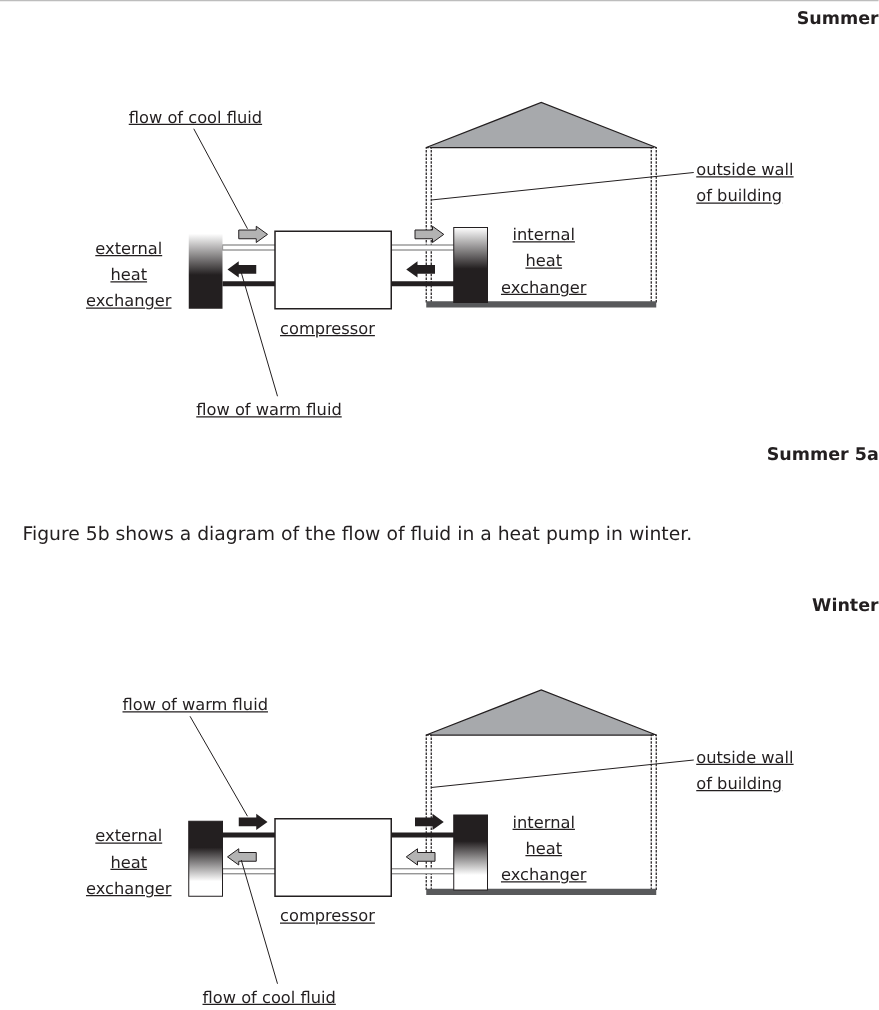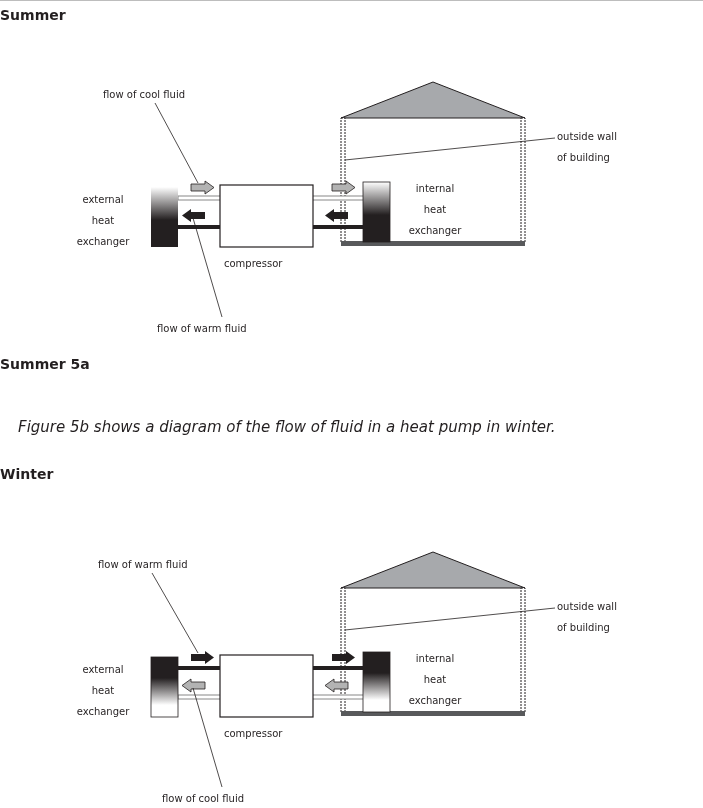--- a/index.html
+++ b/index.html
@@ -1,22 +1,22 @@
 <!DOCTYPE html>
 <html><head>
 <meta charset="utf-8">
 <style>
   html, body { margin: 0; padding: 0; background: #fff; }
   body { width: 703px; height: 808px; position: relative; overflow: hidden;
          font-family: "DejaVu Sans", sans-serif; color: #231f20; }
   .topline { position: absolute; left: 0; top: 0; width: 703px; height: 1px; background: #bdbdbd; }
-  .title { position: absolute; left: 0; width: 703px; text-align: left; font-weight: bold; font-size: 14px; }
-  .lbl { position: absolute; font-size: 10px; line-height: 21px; white-space: nowrap; }
+  .title { position: absolute; left: 0; width: 703px; text-align: right; font-weight: bold; font-size: 14px; }
+  .lbl { position: absolute; font-size: 13px; line-height: 21px; white-space: nowrap; text-decoration: underline; }
   .c { text-align: center; }
-  .para { position: absolute; left: 18px; top: 418px; font-size: 15px; font-style: italic; }
+  .para { position: absolute; left: 18px; top: 418px; font-size: 15px; }
   svg { position: absolute; left: 0; }
 </style>
 </head>
 <body>
 
 <div class="topline"></div>
 
 <div class="title" style="top:7px">Summer</div>
 
 <svg style="top:0" width="703" height="360" viewBox="0 0 703 360">
@@ -77,21 +77,21 @@
 </div>
 <div class="lbl" style="left:557px;top:126px">
   <div>outside wall</div>
     <div>of building</div>
 </div>
 <div class="lbl" style="left:157px;top:318px">flow of warm fluid</div>
 <div class="title" style="top:356px">Summer 5a</div>
 
 <div class="para">Figure 5b shows a diagram of the flow of fluid in a heat pump in winter.</div>
 
-<div class="title" style="top:466px">Winter</div>
+<div class="title" style="top:477px">Winter</div>
 
 <svg style="top:470px" width="703" height="338" viewBox="0 470 703 338">
   <g>
     <polygon points="341,588 433,552 525,588" fill="#a7a9ac" stroke="#231f20" stroke-width="1"></polygon>
     <rect x="341" y="588" width="4" height="124" fill="#fff" stroke="#231f20" stroke-width="1" stroke-dasharray="2,1"></rect>
     <rect x="521" y="588" width="4" height="124" fill="#fff" stroke="#231f20" stroke-width="1" stroke-dasharray="2,1"></rect>
     <rect x="341" y="711" width="184" height="5" fill="#58595b"></rect>
   </g>
   <g>
     <rect x="178" y="666" width="186" height="4" fill="#231f20"></rect>

